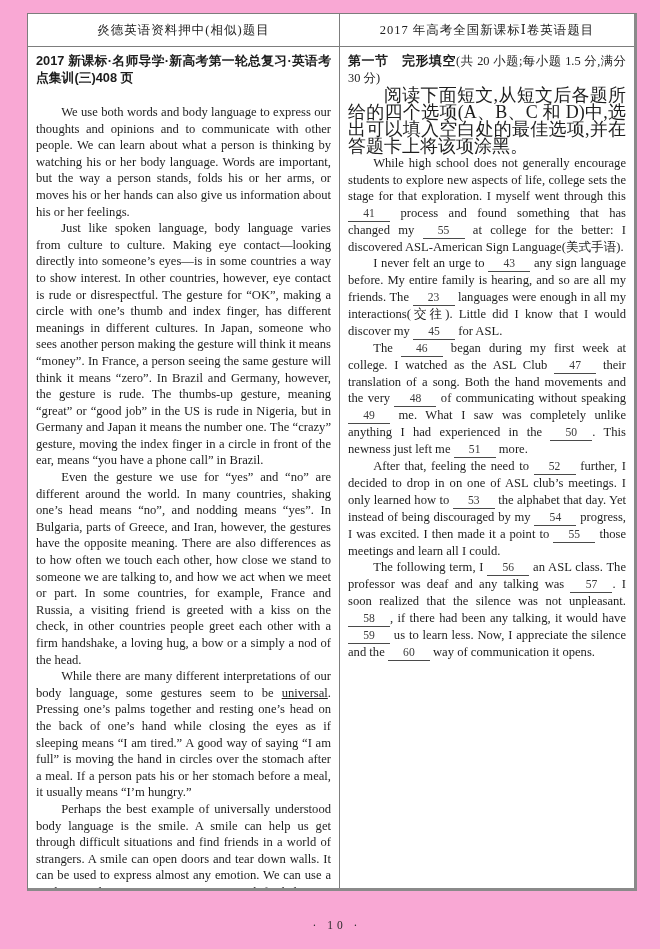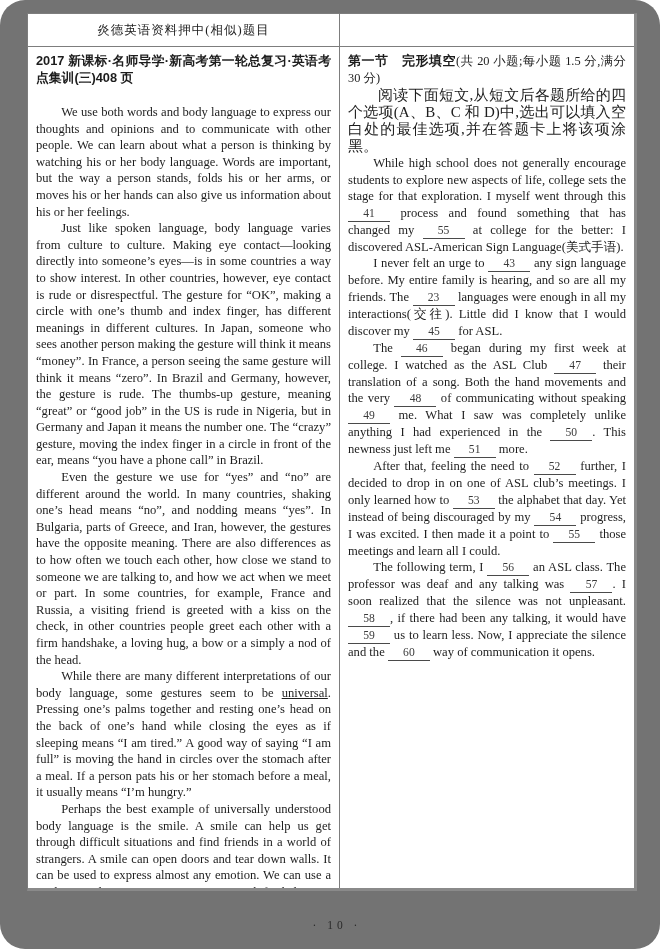--- a/index.html
+++ b/index.html
@@ -1,23 +1,22 @@
 <!DOCTYPE html>
 <html><head>
 <meta charset="utf-8">
 <style>
   html,body{margin:0;padding:0;background:#ffffff;}
   .page{
     position:relative;
     width:660px;height:949px;
-    background:#737373;
+    background:#f9a8d4;
     font-family:"Liberation Serif","DejaVu Serif",serif;
     color:#1d1d1d;
     overflow:hidden;
-    border-radius:25px;
   }
   .sheet-table{
     position:absolute;left:27px;top:13px;
     width:606px;height:874px;
     border:1px solid #7d7d7d;
     border-right:3px solid #8a8a8a;
     border-bottom:3px solid #8a8a8a;
     display:flex;flex-direction:column;
     box-sizing:content-box;
     background:#ffffff;
@@ -50,21 +49,21 @@
   .section-line{
     font-size:12.4px;line-height:17px;text-align:justify;
   }
   .section-line .bold{
     font-family:Liberation Sans, sans-serif;
     font-weight:bold;font-size:13px;
   }
   .section-line .kai{font-style:normal;}
   p.instr{
     margin:0;text-indent:2em;text-align:justify;
-    font-size:15px;line-height:17px;
+    font-size:18px;line-height:17px;
   }
   .blank{
     display:inline-block;
     min-width:38px;
     text-align:center;
     border-bottom:1px solid #4a4a4a;
     font-size:11.6px;
     line-height:12px;
     padding:0 2px 1px 2px;
     text-indent:0;
@@ -80,20 +79,21 @@
     color:#2a2a2a;
   }
 </style>
 </head>
 <body>
 
 <div class="page">
   <div class="sheet-table">
     <div class="thead">
       <div class="th left">炎德英语资料押中(相似)题目</div>
+      <div class="th right">2017 年高考全国新课标Ⅰ卷英语题目</div>
     </div>
     <div class="tbody">
       <div class="td left">
         <div class="col-heading">2017 新课标·名师导学·新高考第一轮总复习·英语考点集训(三)408 页</div>
         <div>
             <p class="body-p">We use both words and body language to express our thoughts and opinions and to communicate with other people. We can learn about what a person is thinking by watching his or her body language. Words are important, but the way a person stands, folds his or her arms, or moves his or her hands can also give us information about his or her feelings.</p>
             <p class="body-p">Just like spoken language, body language varies from culture to culture. Making eye contact—looking directly into someone’s eyes—is in some countries a way to show interest. In other countries, however, eye contact is rude or disrespectful. The gesture for “OK”, making a circle with one’s thumb and index finger, has different meanings in different cultures. In Japan, someone who sees another person making the gesture will think it means “money”. In France, a person seeing the same gesture will think it means “zero”. In Brazil and Germany, however, the gesture is rude. The thumbs-up gesture, meaning “great” or “good job” in the US is rude in Nigeria, but in Germany and Japan it means the number one. The “crazy” gesture, moving the index finger in a circle in front of the ear, means “you have a phone call” in Brazil.</p>
             <p class="body-p">Even the gesture we use for “yes” and “no” are different around the world. In many countries, shaking one’s head means “no”, and nodding means “yes”. In Bulgaria, parts of Greece, and Iran, however, the gestures have the opposite meaning. There are also differences as to how often we touch each other, how close we stand to someone we are talking to, and how we act when we meet or part. In some countries, for example, France and Russia, a visiting friend is greeted with a kiss on the check, in other countries people greet each other with a firm handshake, a loving hug, a bow or a simply a nod of the head.</p>
             <p class="body-p">While there are many different interpretations of our body language, some gestures seem to be <span class="uline">universal</span>. Pressing one’s palms together and resting one’s head on the back of one’s hand while closing the eyes as if sleeping means “I am tired.” A good way of saying “I am full” is moving the hand in circles over the stomach after a meal. If a person pats his or her stomach before a meal, it usually means “I’m hungry.”</p>
             <p class="body-p">Perhaps the best example of universally understood body language is the smile. A smile can help us get through difficult situations and find friends in a world of strangers. A smile can open doors and tear down walls. It can be used to express almost any emotion. We can use a smile to apologise, to greet someone, to ask for help or to start a conversation. We can smile at ourselves in the mirror to make ourselves feel happier and stronger. And if we are feeling down or lonely, there is nothing better than to see the smiling face of a good friend.</p>

